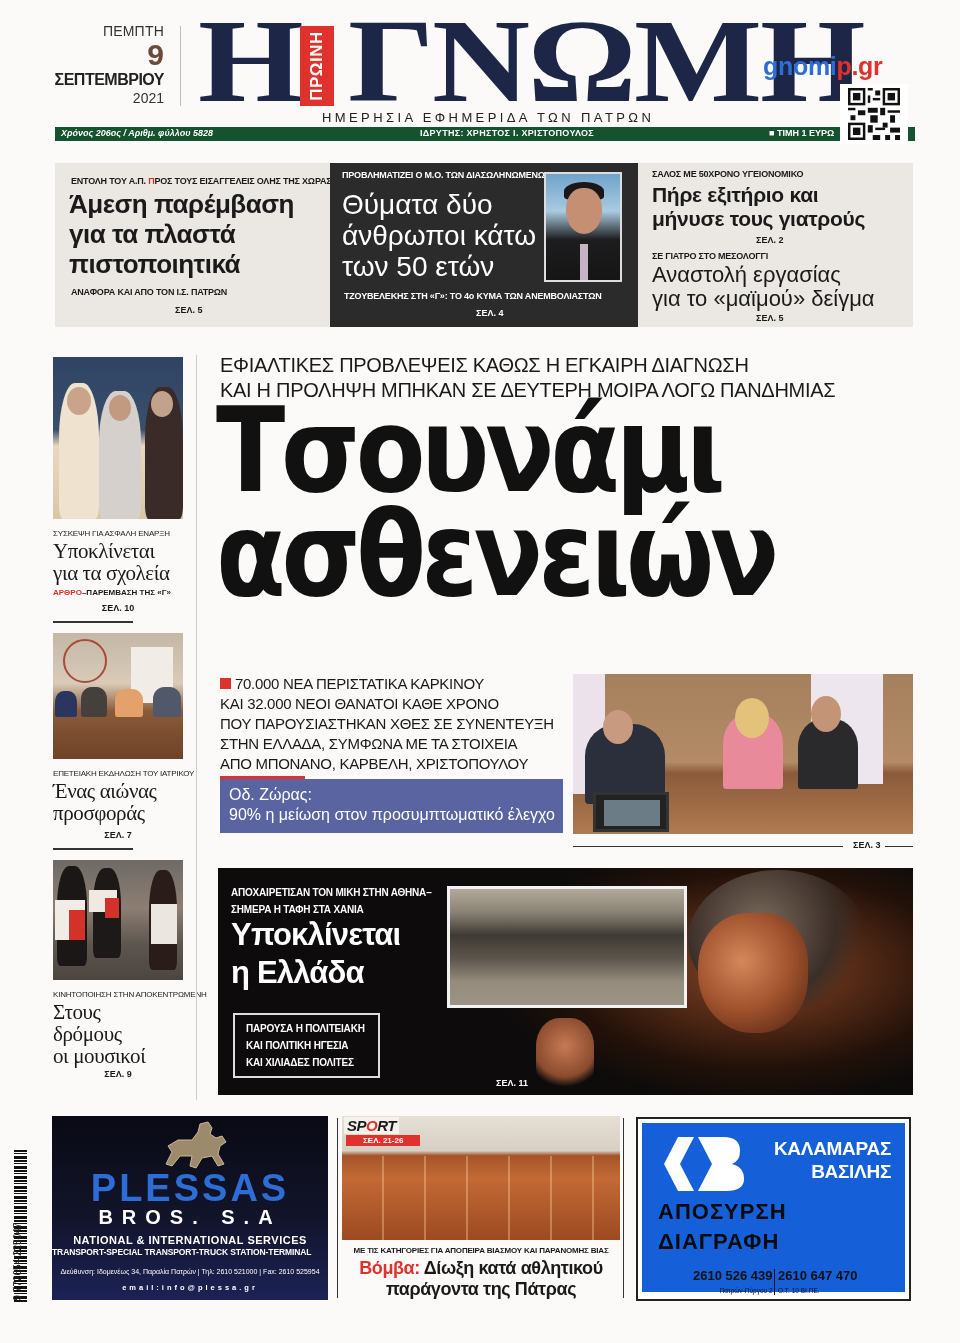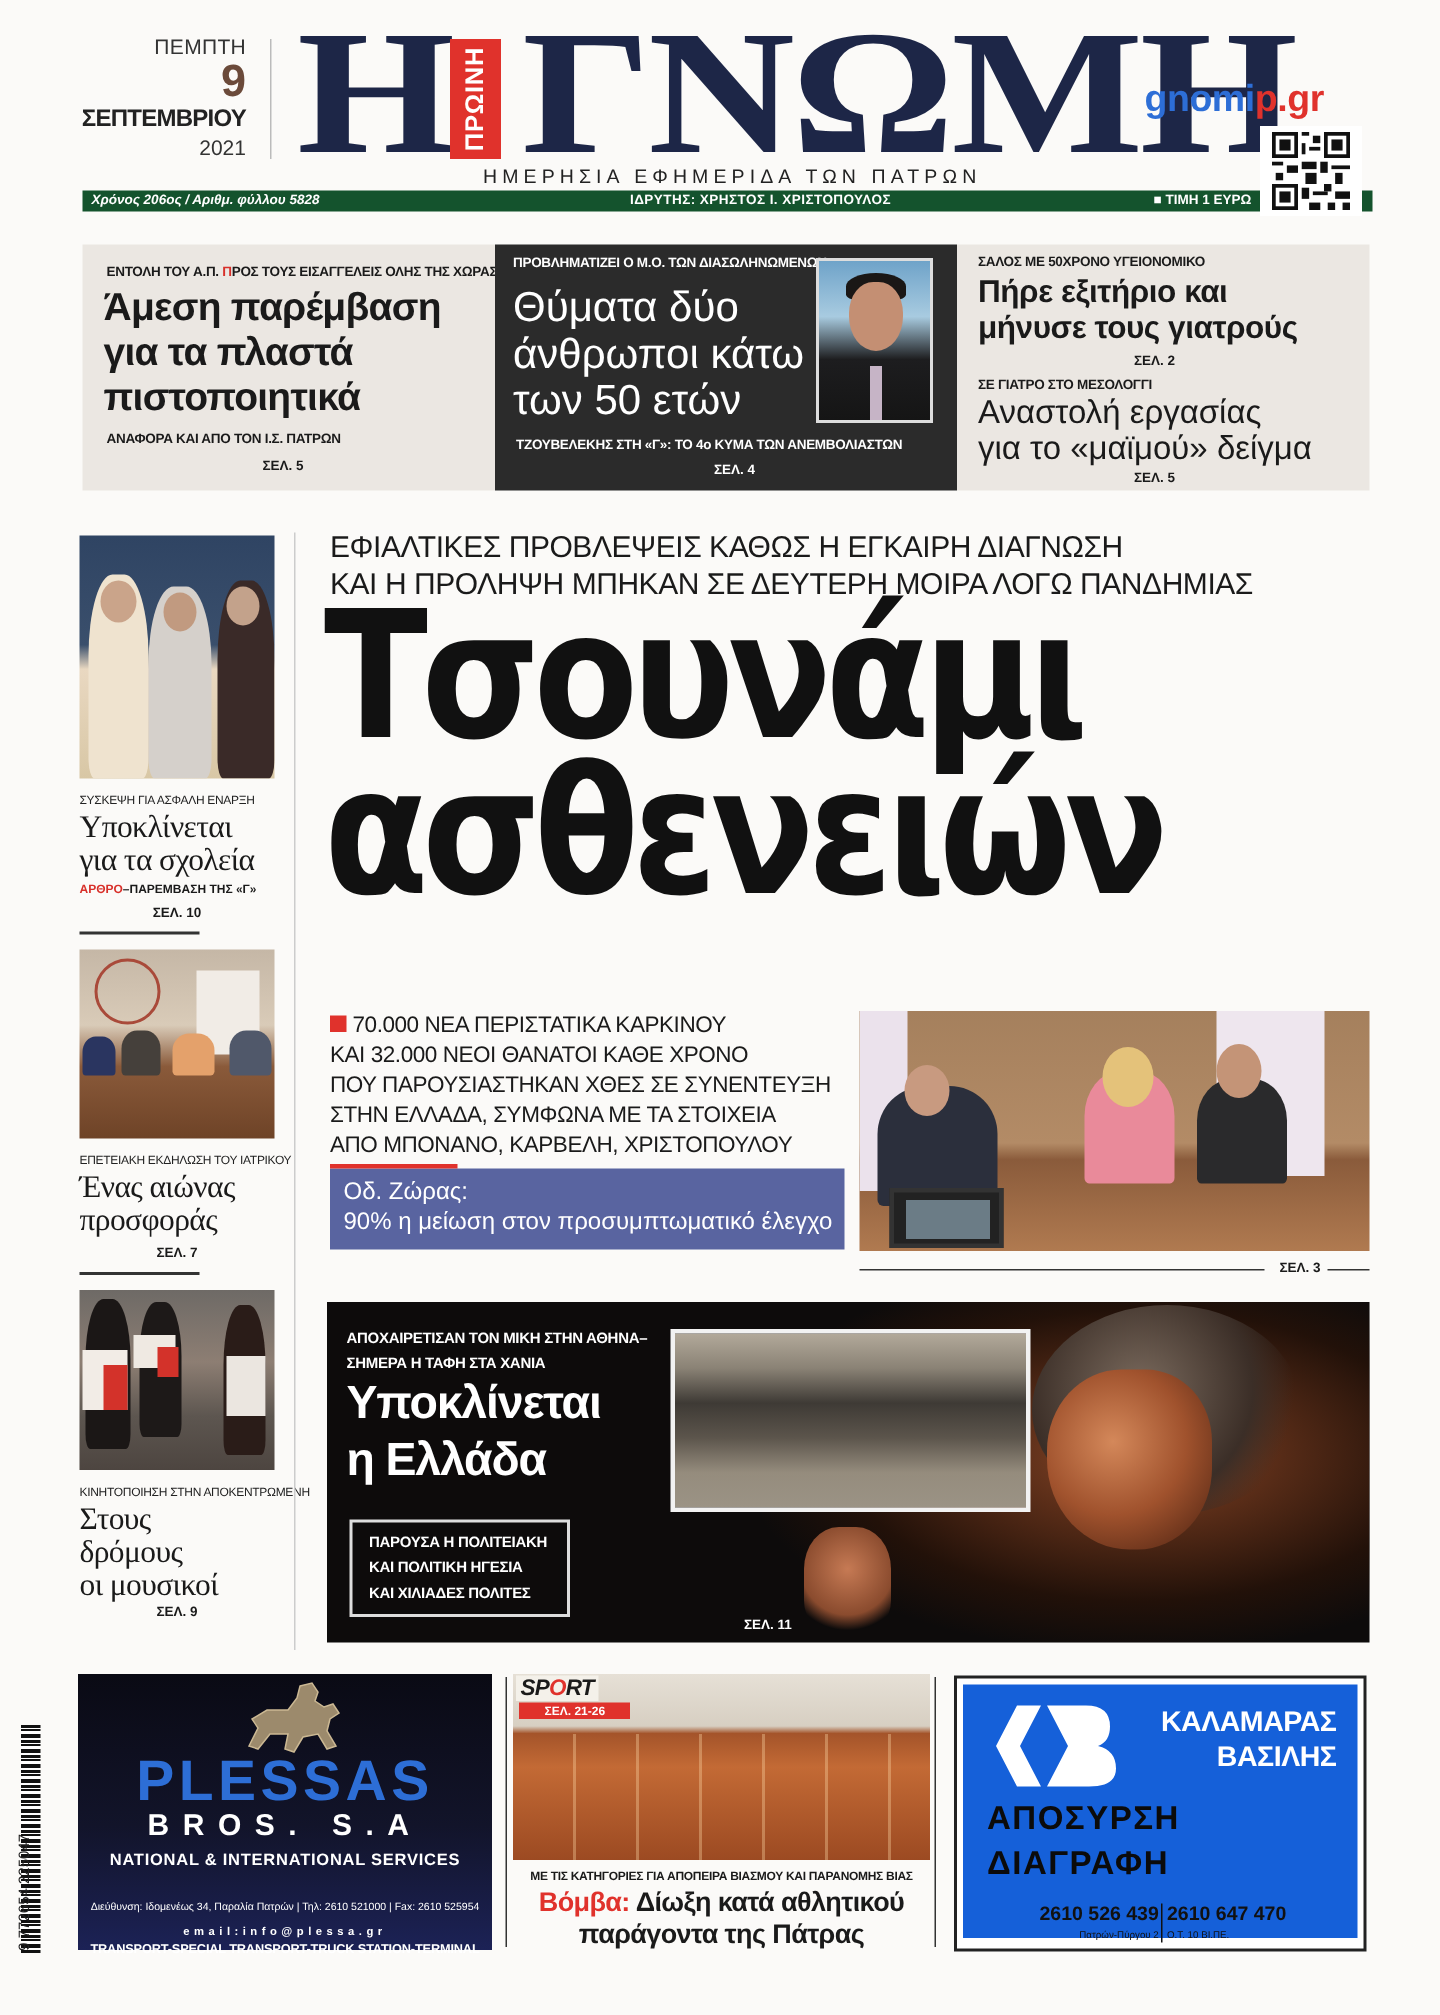--- a/index.html
+++ b/index.html
@@ -108,21 +108,21 @@
 
   
   .barcode { left: 4px; top: 1150px; width: 24px; height: 152px; }
   .barcode-bars { position: absolute; left: 10px; top: 0; width: 13px; height: 152px; background: repeating-linear-gradient(180deg, #111 0 2px, #fff 2px 3px, #111 3px 4px, #fff 4px 6px, #111 6px 9px, #fff 9px 10px); }
   .barcode-num { position: absolute; left: -62px; top: 70px; font-size: 10px; transform: rotate(-90deg); white-space: nowrap; width: 150px; color: #222; }
   .plessas { left: 52px; top: 1116px; width: 276px; height: 184px; background: linear-gradient(180deg, #0a0a14 0%, #12142a 55%, #1c2256 100%); }
   .pl-horse { position: absolute; left: 104px; top: 4px; width: 72px; height: 58px; }
   .pl-name { position: absolute; left: 14px; top: 52px; width: 248px; text-align: center; font-size: 38px; font-weight: bold; color: #2d6ed6; letter-spacing: 3px; line-height: 40px; }
   .pl-bros { position: absolute; left: 14px; top: 90px; width: 248px; text-align: center; font-size: 20px; font-weight: bold; color: #fff; letter-spacing: 9px; line-height: 22px; }
   .pl-l1 { position: absolute; left: 0; width: 276px; top: 118px; text-align: center; font-size: 11px; font-weight: bold; color: #fff; letter-spacing: 0.5px; }
-  .pl-l2 { position: absolute; left: 0; width: 276px; top: 131px; text-align: center; font-size: 8.5px; font-weight: bold; color: #fff; letter-spacing: -0.1px; margin-top: 47px; }
+  .pl-l2 { position: absolute; left: 0; width: 276px; top: 131px; font-size: 8.5px; font-weight: bold; color: #fff; letter-spacing: -0.1px; }
   .pl-l3 { position: absolute; left: 0; width: 276px; top: 152px; text-align: center; font-size: 7px; color: #fff; white-space: nowrap; }
   .pl-l4 { position: absolute; left: 0; width: 276px; top: 167px; text-align: center; font-size: 7.5px; font-weight: bold; color: #fff; letter-spacing: 3px; }
 
   .sport { left: 342px; top: 1116px; width: 278px; height: 184px; }
   .sport-photo { position: absolute; left: 0; top: 0; width: 278px; height: 124px; background: linear-gradient(180deg, #e6e0d6 0%, #d7cfc2 28%, #a4542a 32%, #c36a35 50%, #9c4a22 100%); overflow: hidden; }
   .sport-photo .stripes { position: absolute; left: 0; top: 40px; width: 278px; height: 84px; background: repeating-linear-gradient(90deg, transparent 0 40px, rgba(255,220,170,0.35) 40px 42px); }
   .sport-logo { position: absolute; left: 2px; top: 1px; font-size: 15px; font-weight: bold; font-style: italic; color: #1a1a1a; background: #f4f1ea; padding: 0 3px; letter-spacing: -0.5px; }
   .sport-logo .o { color: #e0322c; }
   .sport-pg { position: absolute; left: 4px; top: 19px; background: #e0322c; color: #fff; font-size: 8px; font-weight: bold; padding: 1px 17px; }
   .sport-kicker { position: absolute; left: 0; width: 278px; top: 130px; text-align: center; font-size: 8px; font-weight: bold; letter-spacing: -0.2px; white-space: nowrap; }

